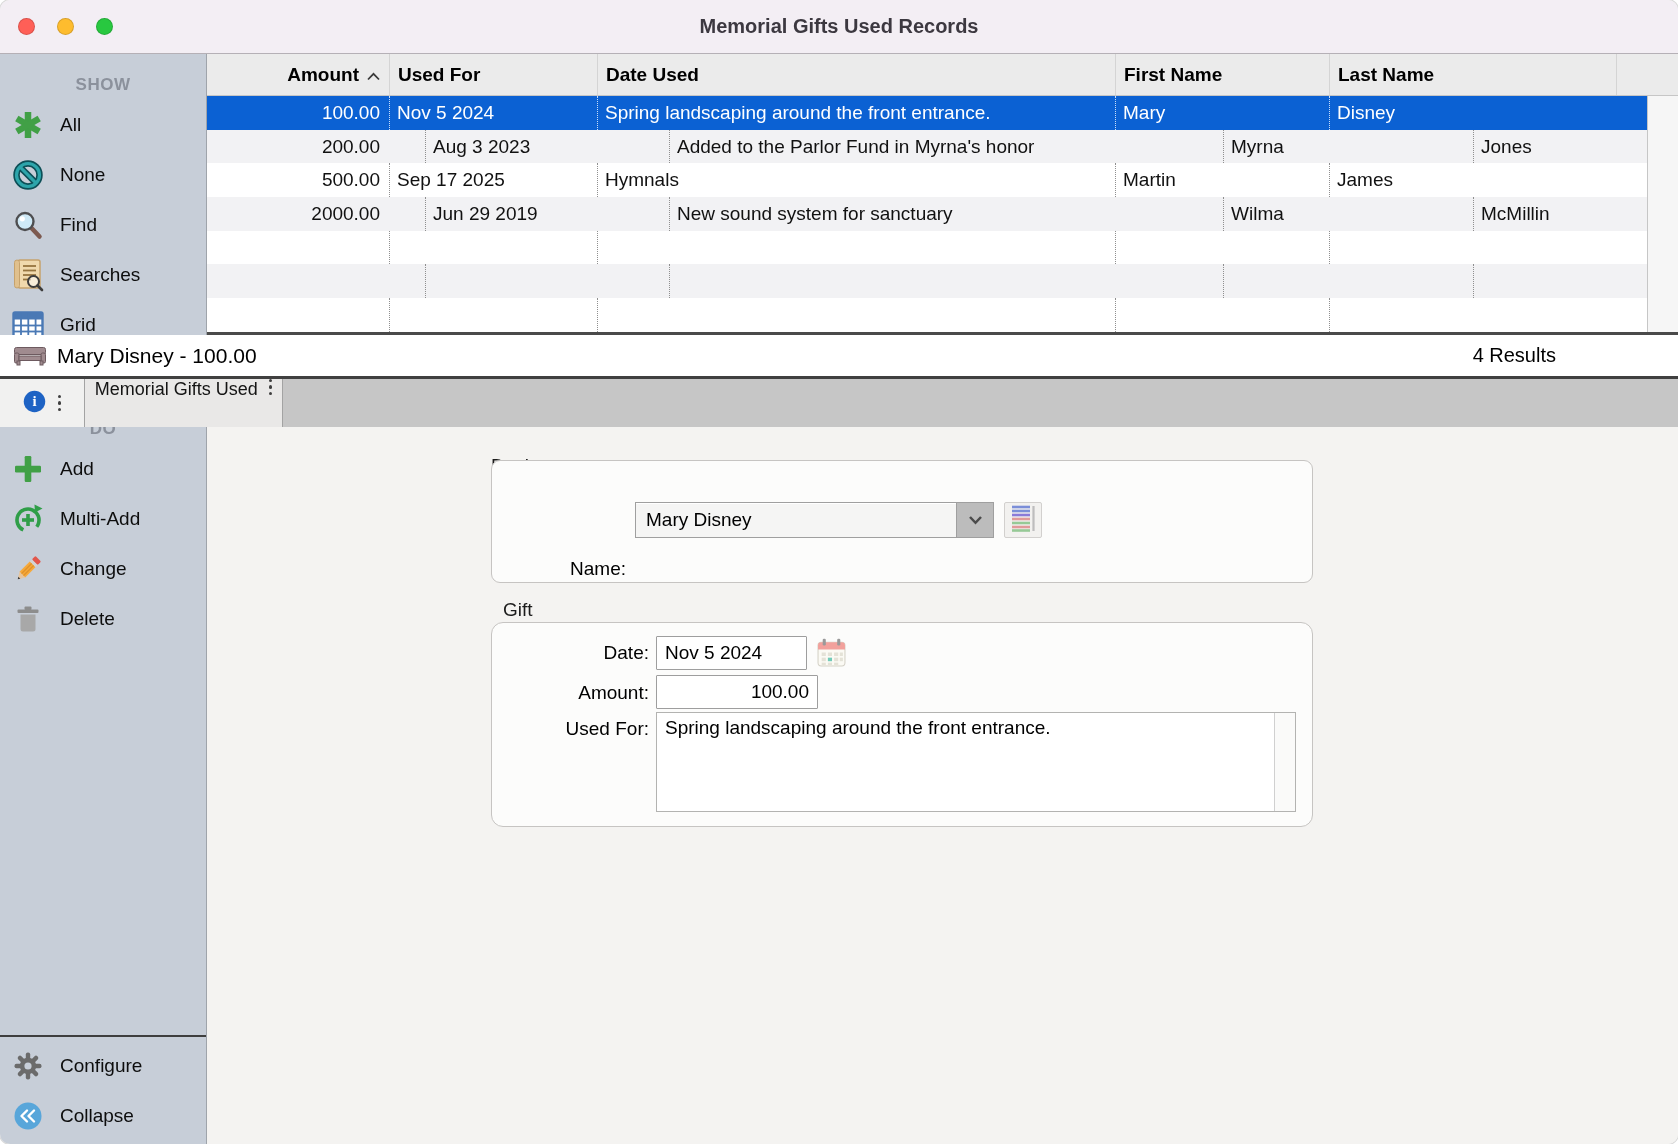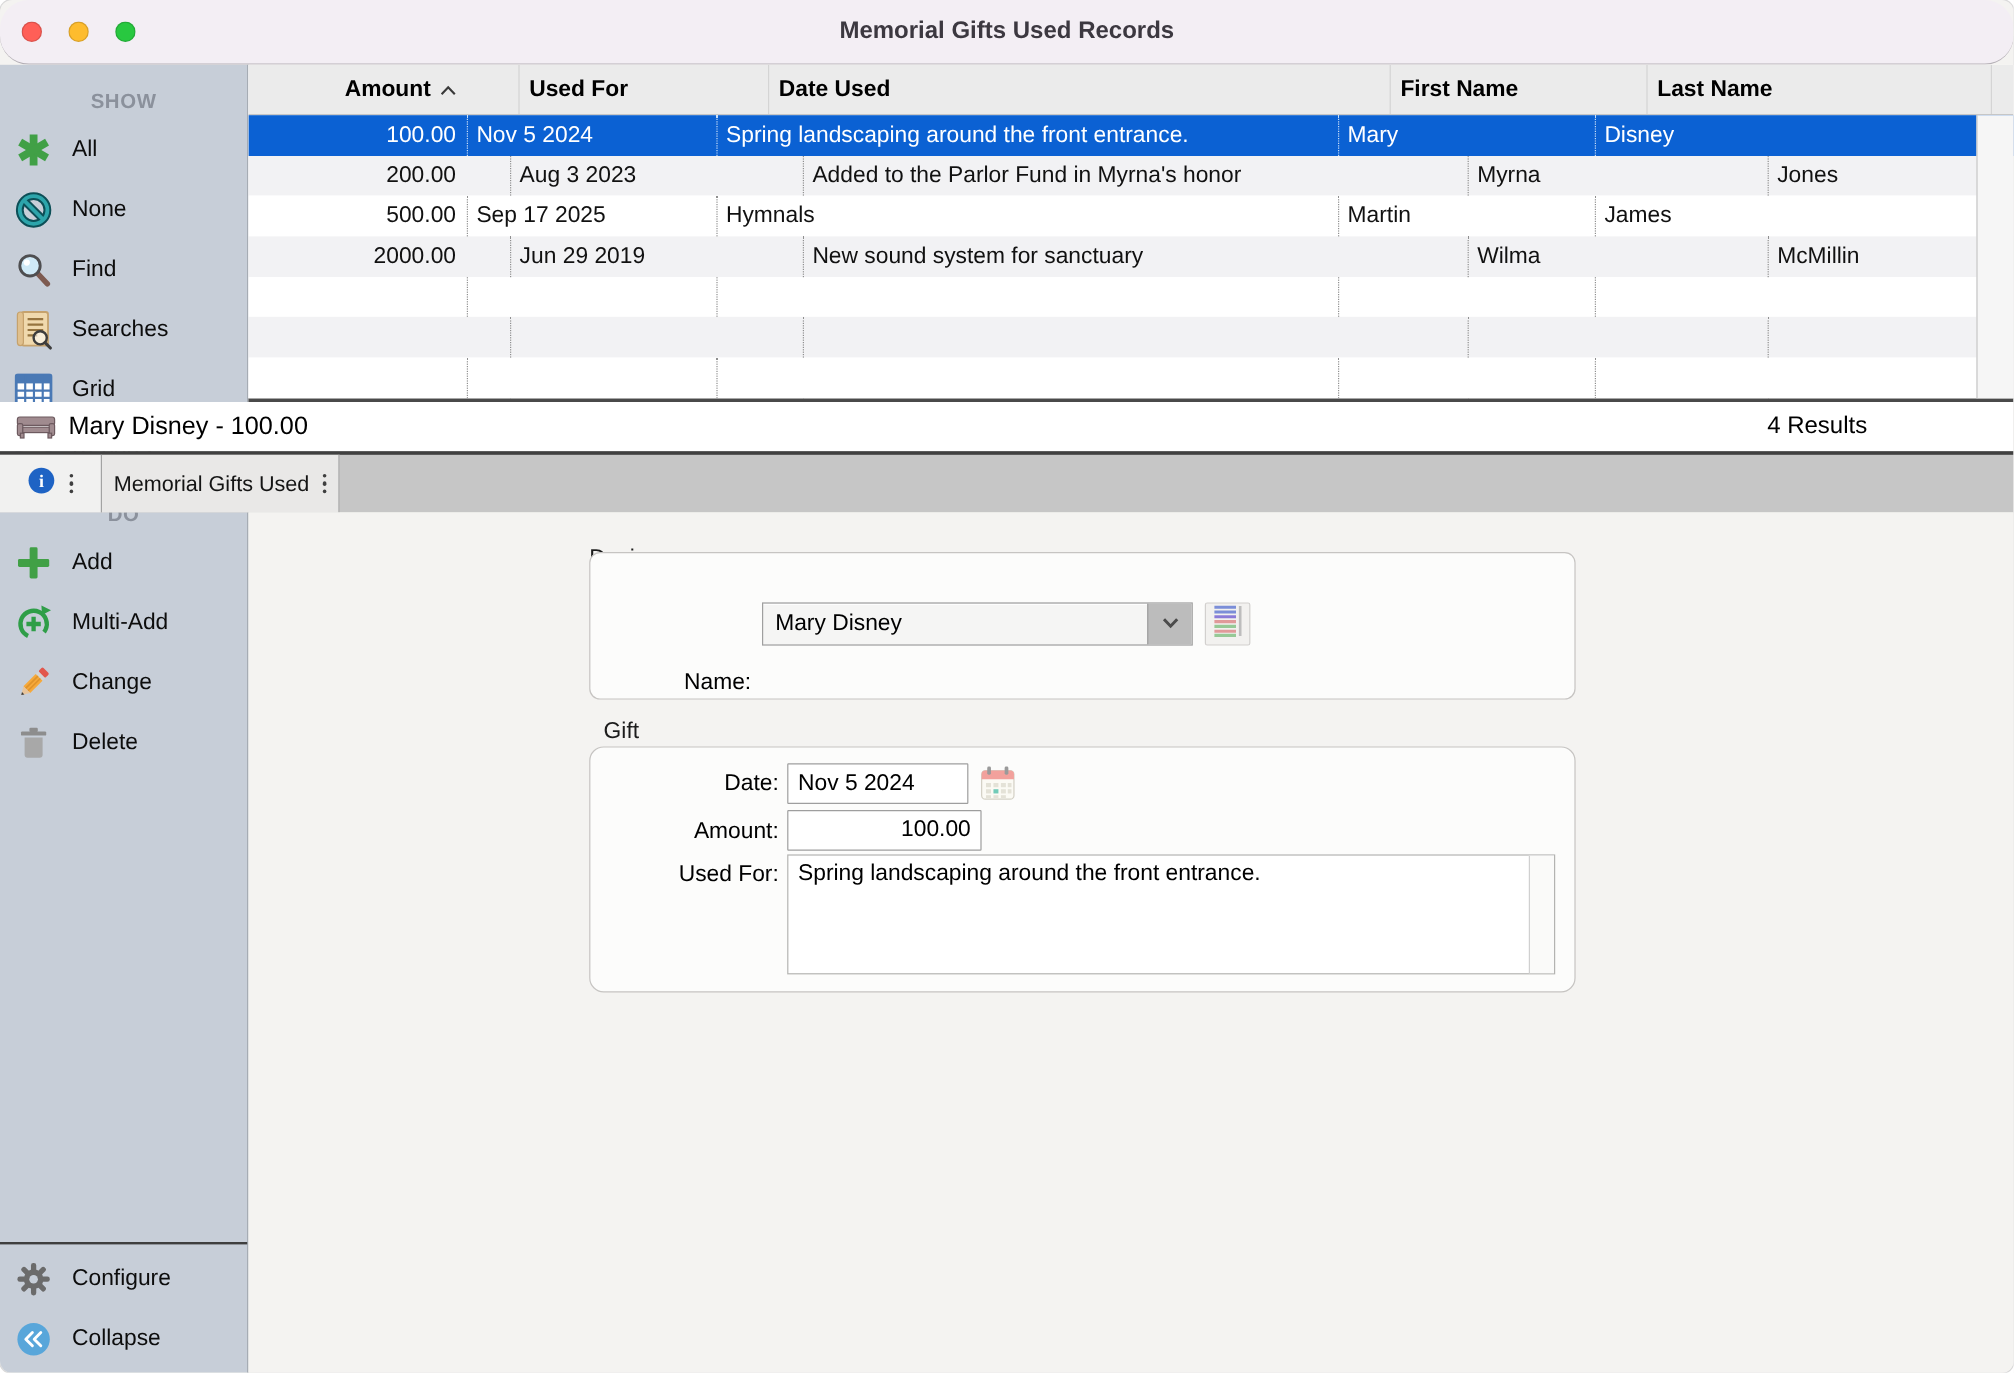--- a/index.html
+++ b/index.html
@@ -9,21 +9,21 @@
     border-radius:10px;overflow:hidden;
     font-family:"Liberation Sans",sans-serif;color:#111;
     background:var(--form-bg,#f4f3f1);
     box-shadow:0 0 0 1px rgba(0,0,0,.15);
   }
   
   .titlebar{
     position:absolute;left:0;top:0;width:100%;height:54px;
     background:var(--titlebar-bg,#f3eef4);
     border-bottom:1px solid #b5b0b6;
-    display:flex;align-items:center;justify-content:center;border-radius:24px;
+    display:flex;align-items:center;justify-content:center;
   }
   .traffic{position:absolute;left:18px;top:18px;display:flex;gap:22px;}
   .light{width:17px;height:17px;border-radius:50%;border:1px solid rgba(0,0,0,.15);}
   .title{font-size:20px;font-weight:bold;color:#3c3840;}
   
   .sidebar{
     position:absolute;left:0;top:54px;width:207px;bottom:0;
     background:var(--sidebar-bg,#c7ced8);
     border-right:1px solid #9fa4ab;
     padding-top:16px;
@@ -42,21 +42,21 @@
     position:absolute;left:207px;top:54px;width:1471px;height:281px;
     background:#fff;border-bottom:3px solid #4a4a4a;overflow:hidden;
   }
   .thead{
     display:grid;grid-template-columns:182px 208px 518px 214px 287px 31px;
     height:42px;background:#ebebeb;border-bottom:1px solid #c6c6c6;
   }
   .thead>div{
     font-size:19px;font-weight:bold;line-height:41px;color:#000;
     padding:0 8px;border-left:1px solid #d4d4d4;white-space:nowrap;overflow:hidden;
-    display:flex;align-items:center;gap:7px;margin-left:43px;
+    display:flex;align-items:center;gap:7px;
   }
   .thead>div:first-child{border-left:none;justify-content:flex-end;}
   .thead>div.gutter-h{padding:0;}
   .tbody{position:relative;height:236px;}
   .trow{
     display:grid;grid-template-columns:182px 208px 518px 214px 318px;
     height:33.7px;background:#fff;
   }
   .trow.alt{background:#f2f2f4;gap:36px;}
   .trow.selected{background:var(--selection-blue,#0b61d3);color:#fff;}
@@ -83,21 +83,21 @@
     position:absolute;left:0;top:376px;width:100%;height:51px;
     background:var(--tab-bar-bg,#c6c6c6);border-top:3px solid #404040;
     display:flex;
   }
   .tab-seg{
     width:85px;height:100%;background:#f1f1f0;border-right:1px solid #a3a3a3;
     display:flex;align-items:center;justify-content:center;gap:12px;
   }
   .tab{
     width:198px;height:100%;background:#e9e8e7;border-right:1px solid #a3a3a3;
-    display:flex;align-items:center;justify-content:center;gap:11px;
+    display:flex;justify-content:center;gap:11px;
     font-size:18px;color:#141414;
   }
   .dots{display:flex;flex-direction:column;gap:3px;}
   .dots i{width:3.4px;height:3.4px;border-radius:50%;background:#3f3f3f;}
   
   .form-area{position:absolute;left:207px;right:0;top:427px;bottom:0;background:var(--form-bg,#f4f3f1);}
   .legend{position:absolute;font-size:19px;color:#1c1c1c;}
   .gbox{
     position:absolute;background:#fcfcfb;border:1px solid #c6c4c2;border-radius:9px;
   }

